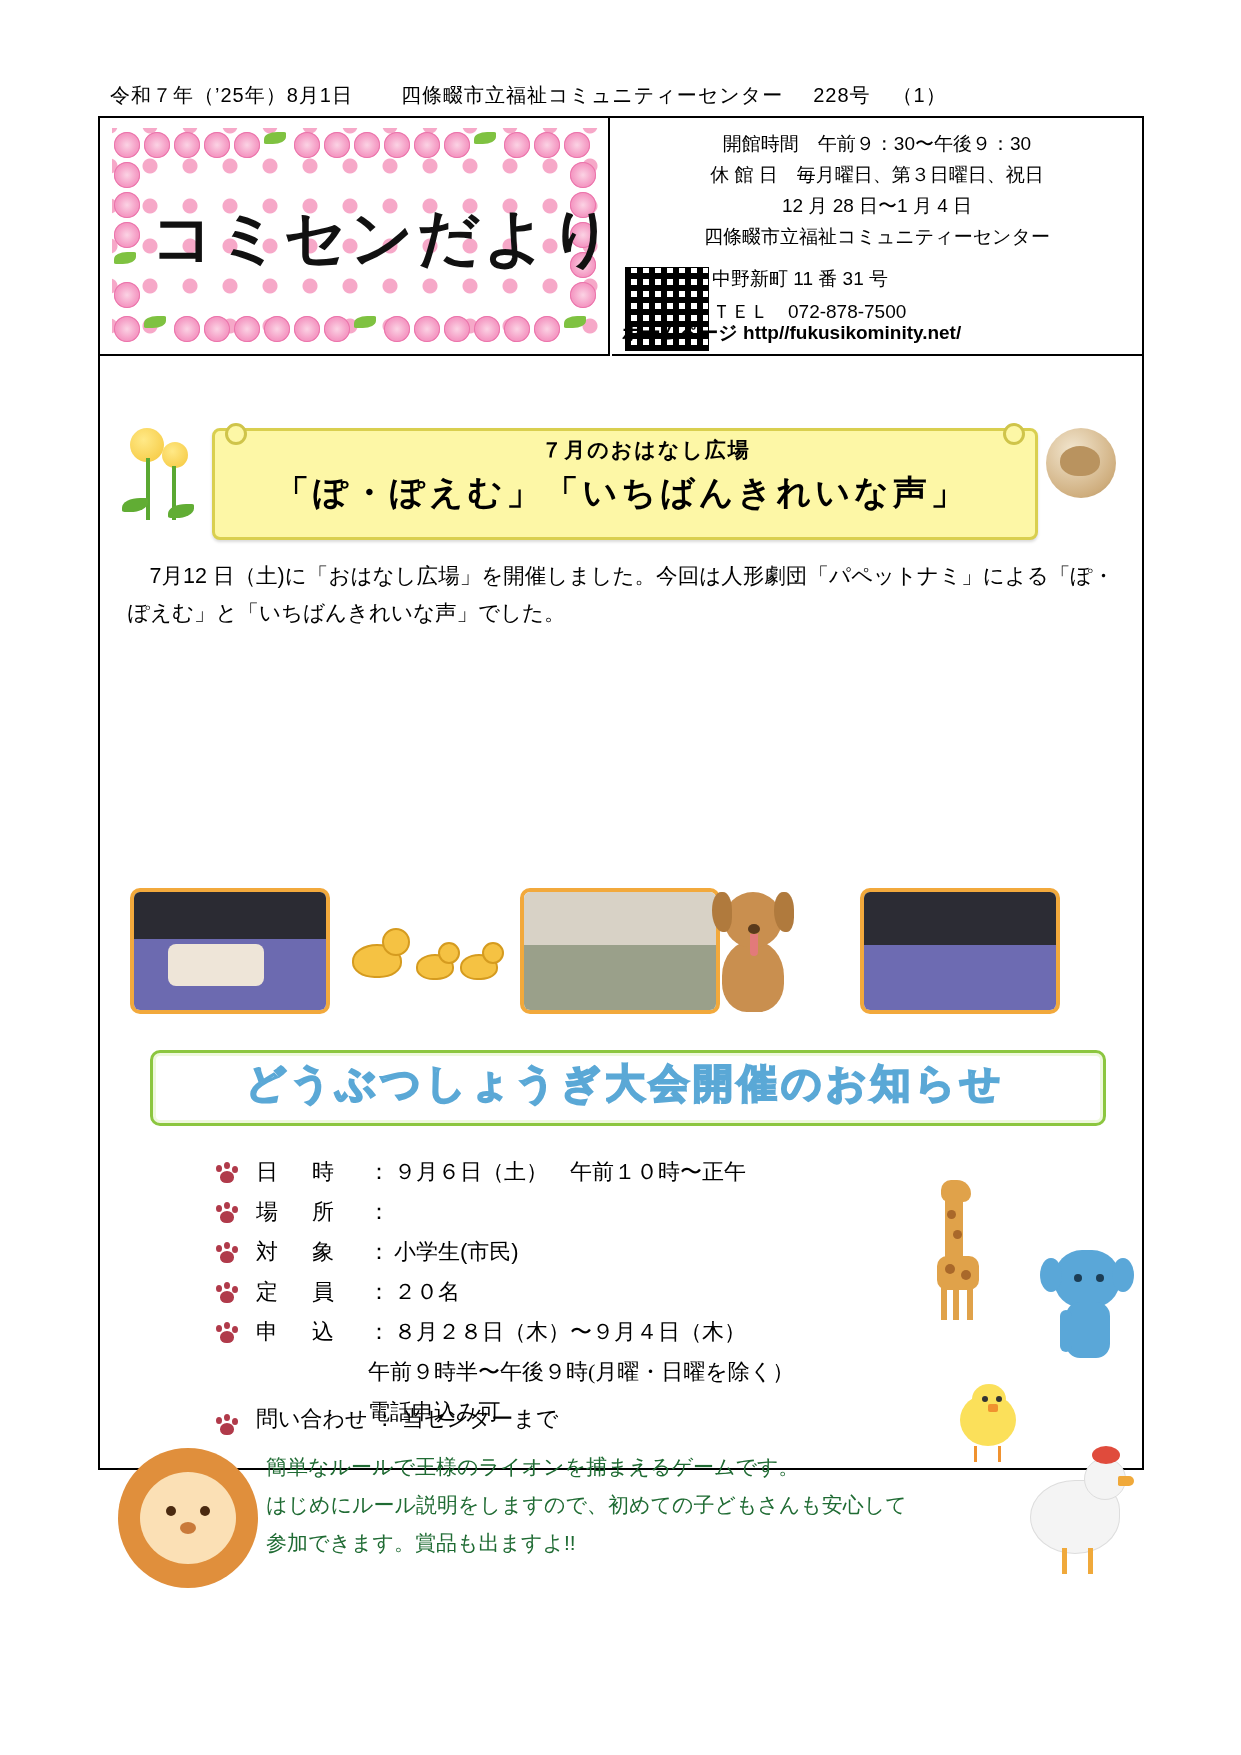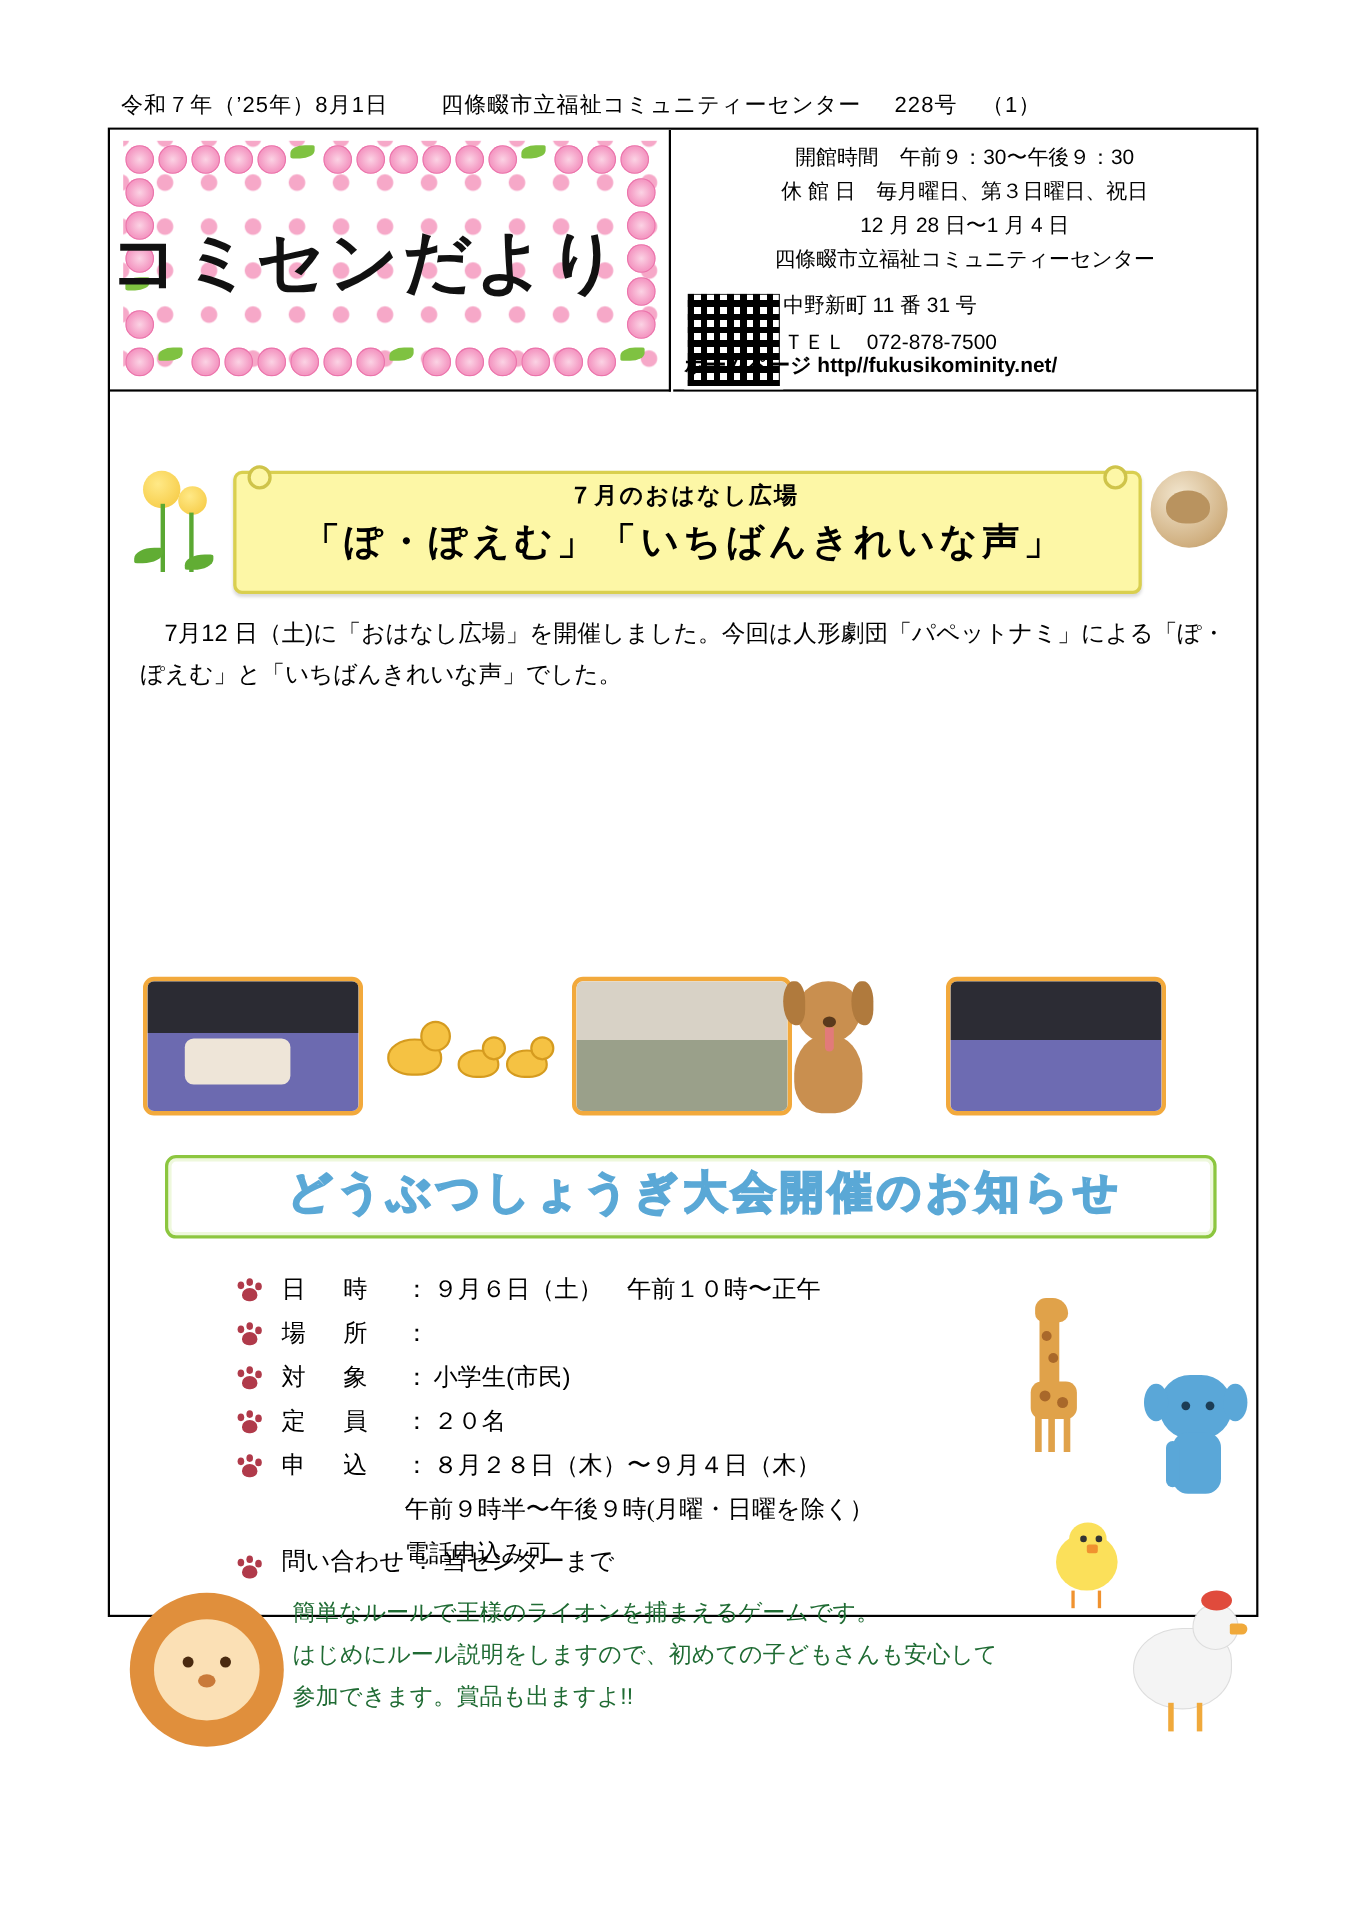--- a/index.html
+++ b/index.html
@@ -72,20 +72,21 @@
   }
   .leafy{
     position:absolute;
     width:22px;height:12px;
     background:#7fc241;
     border-radius:60% 10% 60% 10%;
   }
   .title-text{
     position:absolute;
     top:78px;left:0;width:567px;
+    text-align:center;
     font-family:"DejaVu Sans","Liberation Sans",sans-serif;
     font-size:62px;
     font-weight:bold;
     letter-spacing:3px;
     color:#111;
   }
   
   .info-box{
     position:absolute;
     top:118px;left:612px;
@@ -199,21 +200,21 @@
   
   .shogi-title-box{
     position:absolute;
     top:1050px;left:150px;width:950px;height:70px;
     background:#ffffff;
     border:3px solid #8cc63f;
     border-radius:10px;
     box-shadow:0 0 0 3px #eef8dc inset;
   }
   .shogi-title{
-    position:absolute;top:1056px;left:166px;width:950px;
+    position:absolute;top:1056px;left:150px;width:950px;
     text-align:center;
     font-size:40px;
     font-weight:bold;
     letter-spacing:4px;
     color:#cfe8f6;
     -webkit-text-stroke:2px #5aa8d6;
     text-shadow:1px 1px 0 #ffffff;
   }
   
   .details{
@@ -361,21 +362,21 @@
 
   <div class="quail-wrap">
     <div style="position:absolute;left:6px;top:8px;width:70px;height:70px;border-radius:50%;background:radial-gradient(circle at 38% 32%,#f2e6cf,#cfae7e 72%,#b08f5e);"></div>
     <div style="position:absolute;left:20px;top:26px;width:40px;height:30px;border-radius:50% 50% 45% 45%;background:#b9935f;"></div>
   </div>
 
   <div class="scroll-banner">
     <div class="scroll-knob" style="left:10px;"></div>
     <div class="scroll-knob" style="right:10px;"></div>
   </div>
-  <div class="banner-sub" style="position:absolute;top:436px;left:212px;width:820px;">７月のおはなし広場</div>
+  <div class="banner-sub" style="position:absolute;top:436px;left:212px;width:820px;padding-left:24px;">７月のおはなし広場</div>
   <div class="banner-main" style="position:absolute;top:470px;left:212px;width:820px;">「ぽ・ぽえむ」「いちばんきれいな声」</div>
 
   <div class="body-text">
     <p>7月12 日（土)に「おはなし広場」を開催しました。今回は人形劇団「パペットナミ」による「ぽ・ぽえむ」と「いちばんきれいな声」でした。</p>
   </div>
 
   <div class="photo-row">
     <div class="photo p1" style="left:0;">
         <div class="inner"></div>
       </div>

